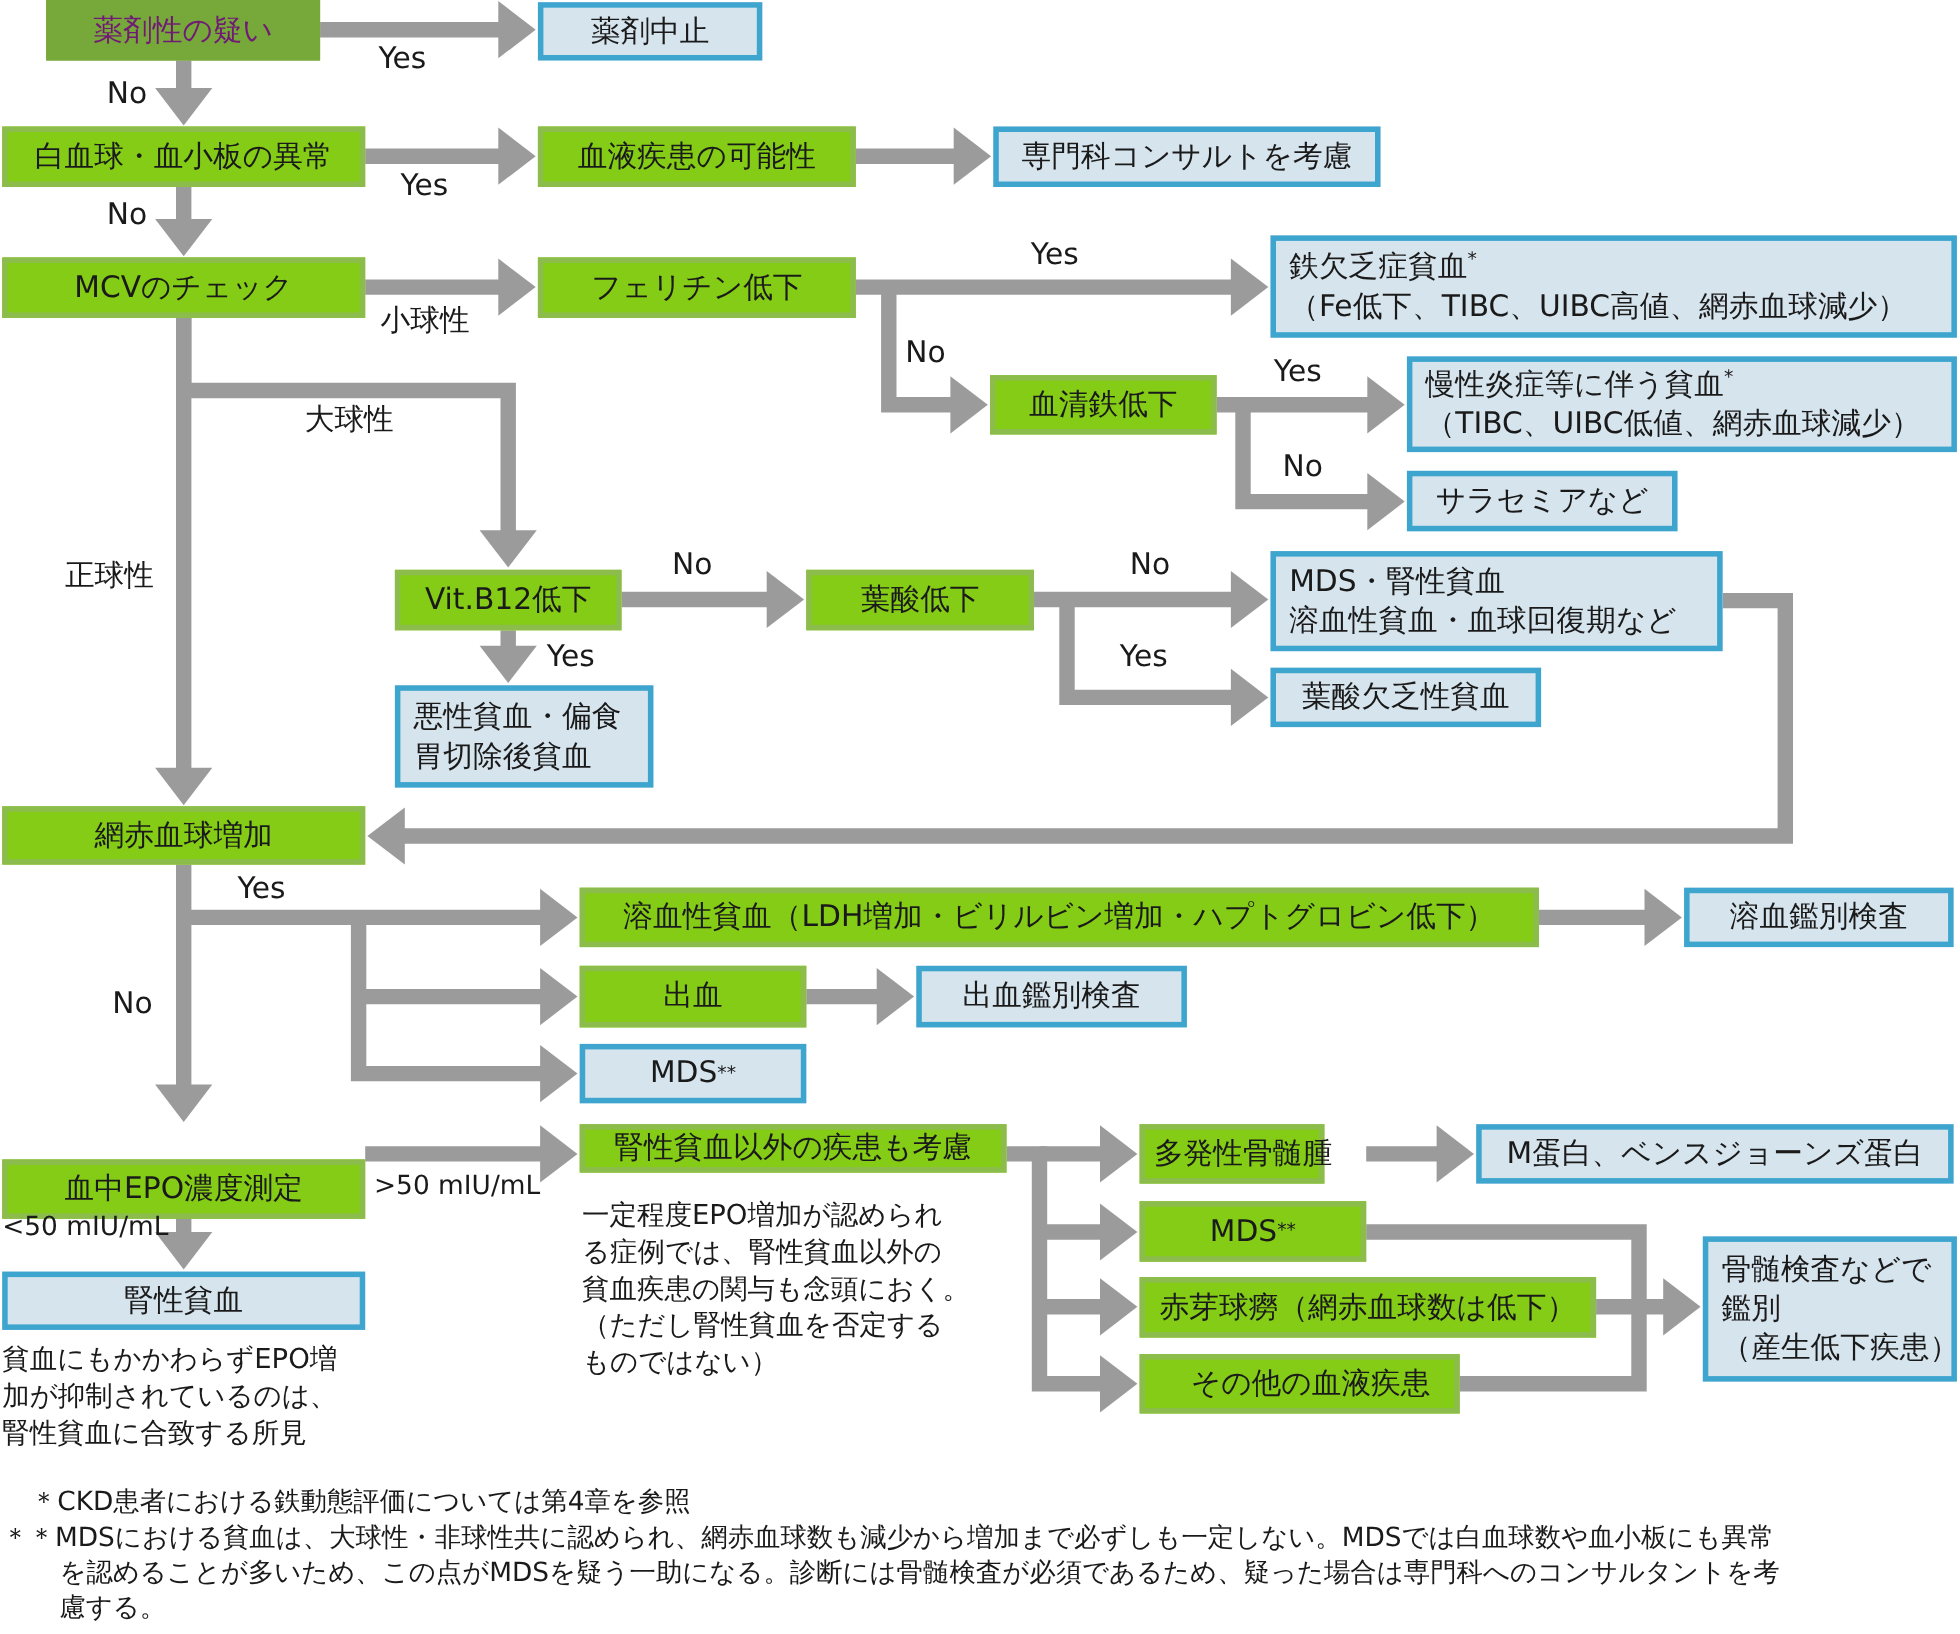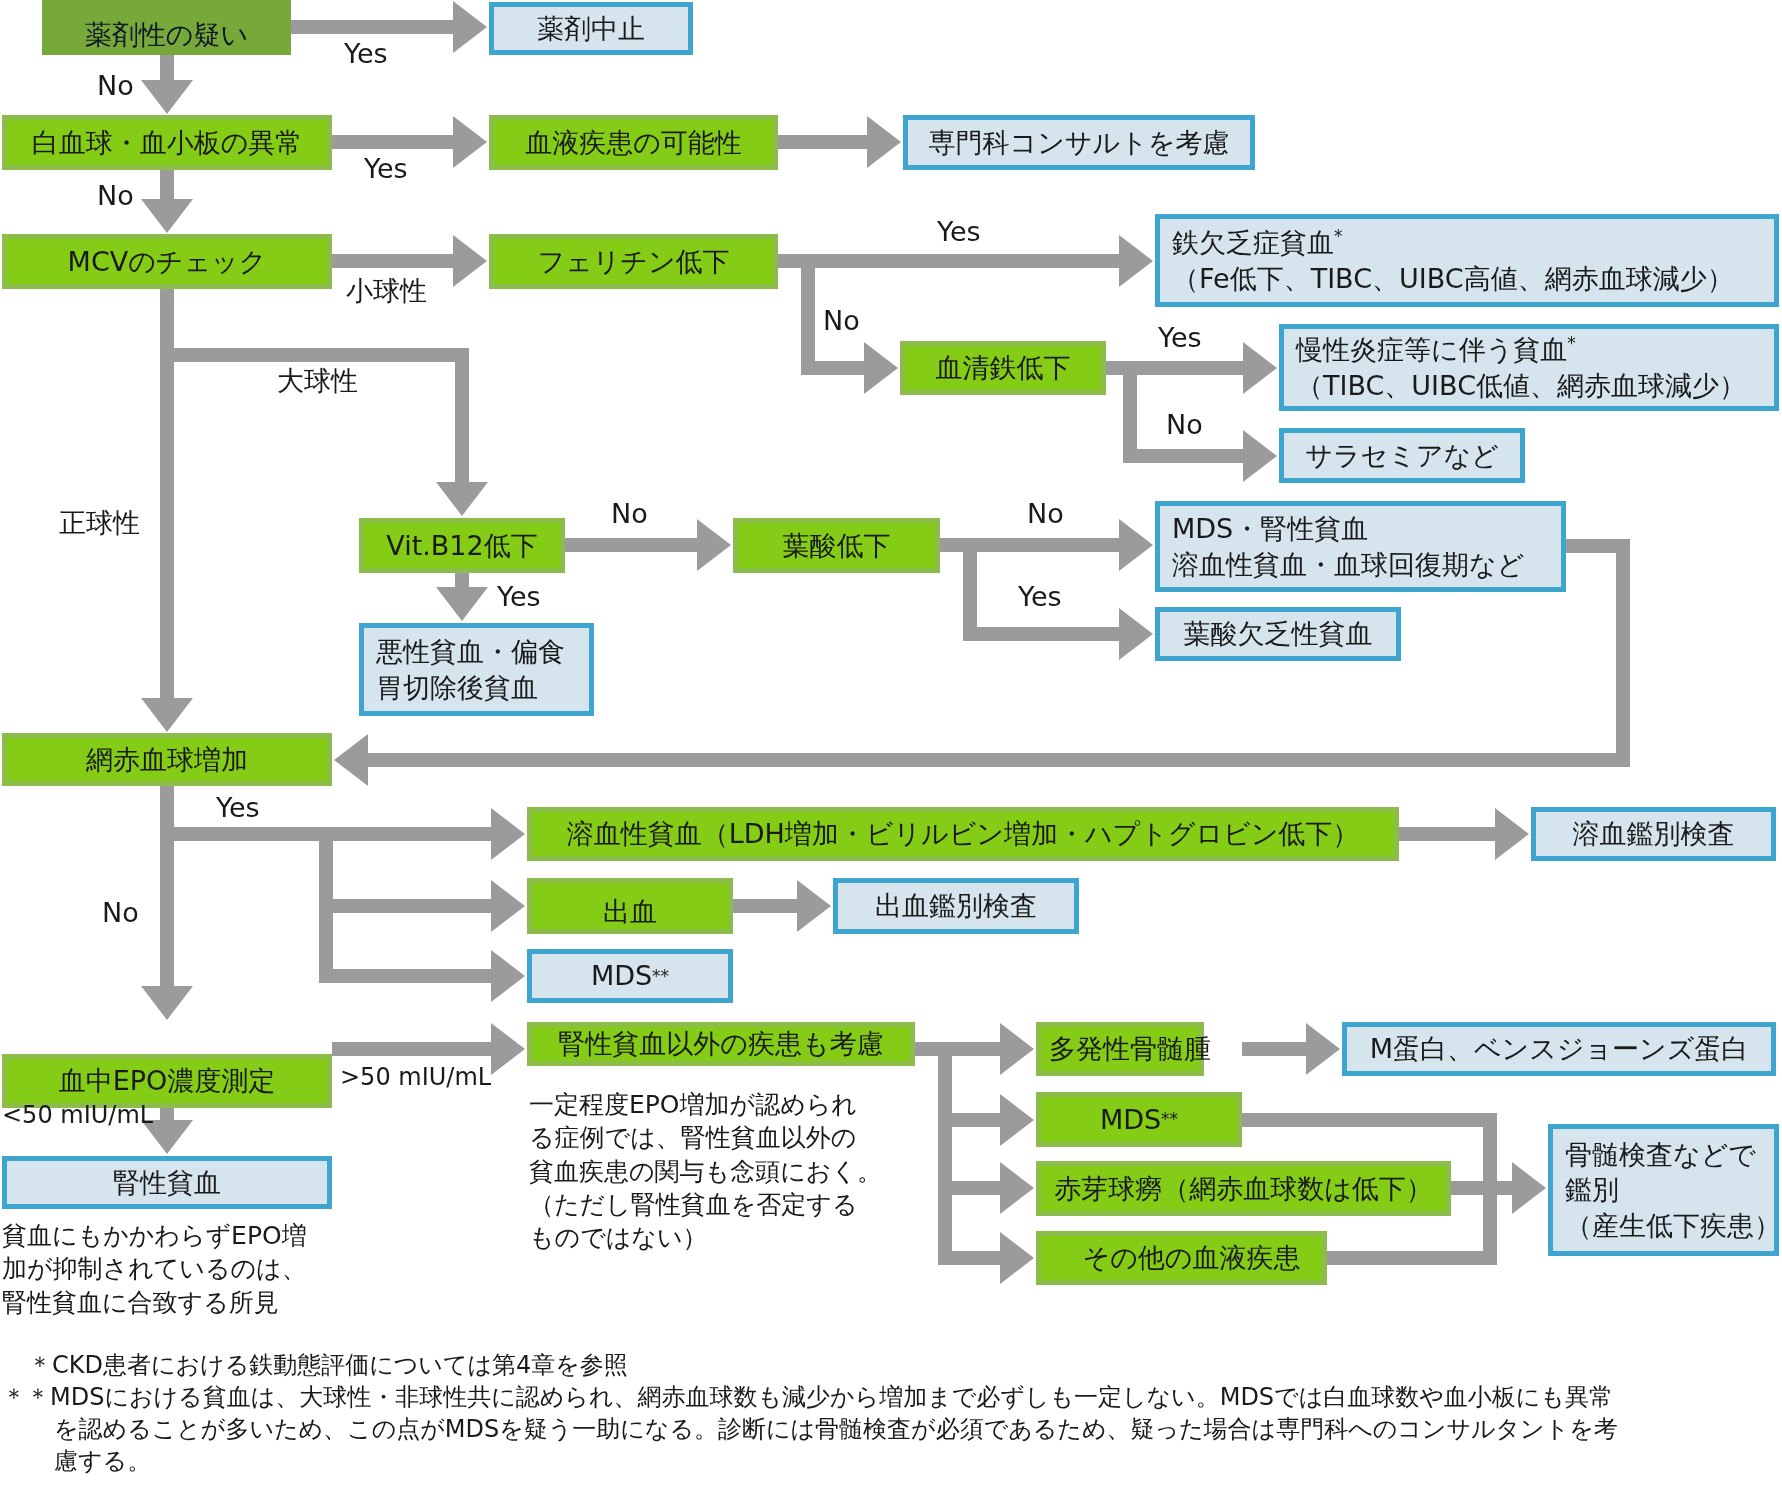--- a/index.html
+++ b/index.html
@@ -2,21 +2,21 @@
 <html><head>
 <meta charset="utf-8">
 <style>
   html, body { margin:0; padding:0; background:#ffffff; }
   body { width:1782px; height:1485px; position:relative; overflow:hidden;
          font-family:"DejaVu Sans","Liberation Sans",sans-serif; color:#1a1a1a; }
   #lines { position:absolute; left:0; top:0; }
   .box { position:absolute; box-sizing:border-box; display:flex; align-items:center;
          justify-content:center; font-size:27px; line-height:1.3; white-space:nowrap; }
   .g { background:#84cc16; border:5px solid #8cbd4c; }
-  .gd { background:#77a83a; border:3px solid #77a83a; color:#0f172a;align-items:flex-end; }
+  .gd { background:#77a83a; border:3px solid #77a83a; color:#701a75; }
   .b { background:#d6e4ed; border:5px solid #3ea5cf; }
   .left { justify-content:flex-start; padding-left:12px; text-align:left; }
   .multi { flex-direction:column; align-items:flex-start; }
   .lbl { position:absolute; font-size:27px; white-space:nowrap; }
   .note { position:absolute; font-size:25px; line-height:1.33; white-space:nowrap; }
   .sup { font-size:17px; vertical-align:super; }
   .fn { position:absolute; font-size:24px; line-height:1.33; white-space:nowrap; }
 </style>
 </head>
 <body>
@@ -146,21 +146,21 @@
 
 <div class="box g" style="left:2px;top:733px;width:330px;height:53px;">
     <span>網赤血球増加</span>
   </div>
 <div class="box g" style="left:527px;top:807px;width:872px;height:54px;">
     <span>溶血性貧血（LDH増加・ビリルビン増加・ハプトグロビン低下）</span>
   </div>
 <div class="box b" style="left:1531px;top:807px;width:245px;height:54px;">
     <span>溶血鑑別検査</span>
   </div>
-<div class="box g" style="left:527px;top:878px;width:206px;height:56px;align-items:flex-end;">
+<div class="box g" style="left:527px;top:878px;width:206px;height:56px;">
     <span>出血</span>
   </div>
 <div class="box b" style="left:833px;top:878px;width:246px;height:56px;">
     <span>出血鑑別検査</span>
   </div>
 <div class="box b" style="left:527px;top:949px;width:206px;height:54px;">
     <span>MDS</span>
     <span class="sup">**</span>
   </div>
 

